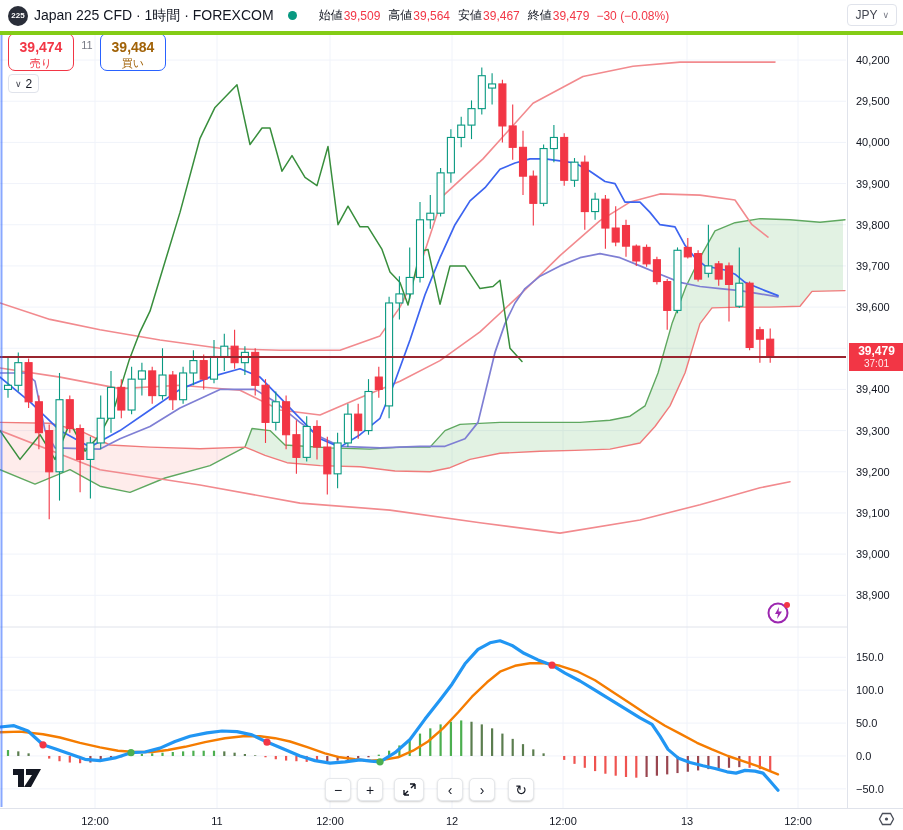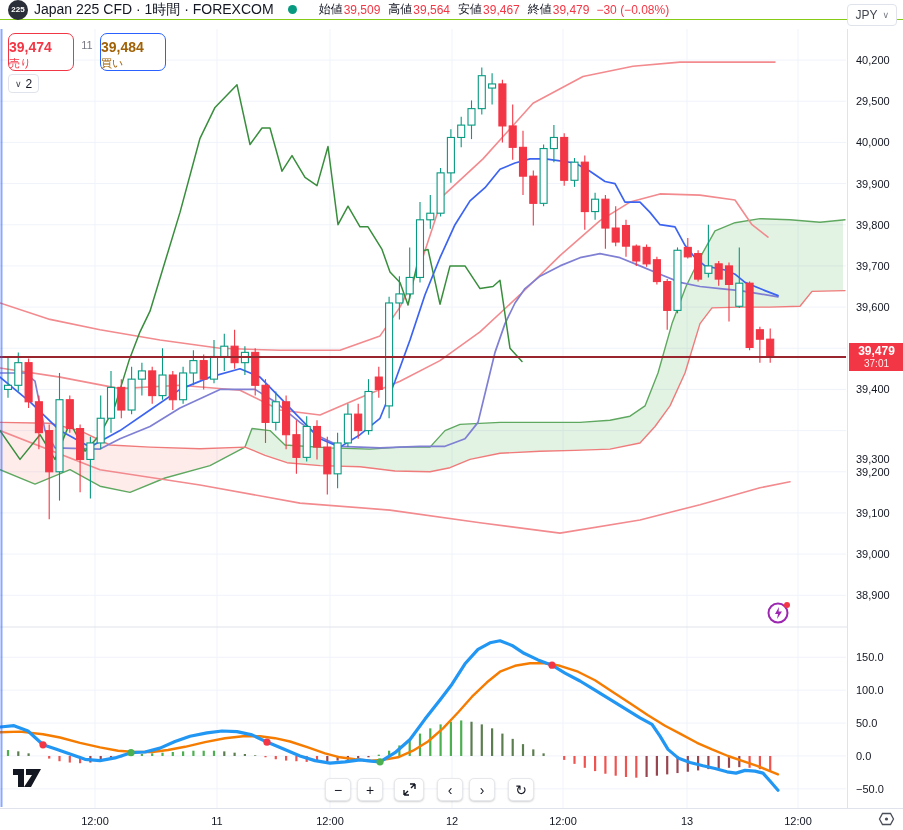--- a/index.html
+++ b/index.html
@@ -2,39 +2,39 @@
 <html><head>
 <meta charset="utf-8">
 <style>
   * { margin:0; padding:0; box-sizing:border-box; }
   html,body { width:903px; height:830px; overflow:hidden; background:#fff;
     font-family:"Liberation Sans", sans-serif; color:#131722; }
   #stage { position:relative; width:903px; height:830px; }
   svg.chart { position:absolute; left:0; top:0; }
 
   
-  .topbar { position:absolute; left:0; top:0; width:903px; height:20px; background:#fff;
-    border-bottom:1px solid #84cc16; display:flex; align-items:center; z-index:30; }
+  .topbar { position:absolute; left:0; top:0; width:903px; height:35px; background:#fff;
+    border-bottom:4px solid #84cc16; display:flex; align-items:center; z-index:30; }
   .sym-logo { width:20px; height:20px; border-radius:50%; background:#2a2e39; color:#fff;
     font-size:8px; font-weight:bold; display:flex; align-items:center; justify-content:center;
     margin-left:8px; }
   .sym-title { font-size:14px; font-weight:normal; margin-left:6px; letter-spacing:0; }
   .mkt-dot { width:9px; height:9px; border-radius:50%; background:#089981; margin-left:14px; }
   .ohlc { display:flex; font-size:12px; margin-left:14px; align-items:center; }
   .ohlc .lbl { color:#131722; margin-left:8px; }
   .ohlc .val { color:#f23645; margin-left:1px; }
   .ohlc .chg { color:#f23645; margin-left:7px; }
   .cur-btn { position:absolute; right:6px; top:4px; height:22px; padding:0 7px; border:1px solid #e0e3eb;
     border-radius:4px; background:#fff; font-size:12px; color:#434651; display:flex; align-items:center;
     gap:5px; cursor:pointer; }
   .cur-btn .chev { font-size:9px; color:#787b86; }
 
   
   .trade { position:absolute; left:8px; top:33px; z-index:25; display:flex; align-items:flex-start; }
-  .tbtn { width:66px; height:38px; border-radius:7px; background:rgba(255,255,255,.95); text-align:left;
+  .tbtn { width:66px; height:38px; border-radius:7px; background:rgba(255,255,255,.95); text-align:center;
     padding-top:5px; cursor:pointer; line-height:1.25; }
   .tbtn .p { font-size:14px; font-weight:bold; }
   .tbtn .l { font-size:11px; }
   .sell { border:1px solid #f23645; color:#f23645; }
   .buy  { border:1px solid #2962ff; color:#a16207; margin-left:0; }
   .spread { width:26px; font-size:11px; color:#787b86; text-align:center; padding-top:6px; }
   .collapse { position:absolute; left:8px; top:74px; z-index:25; height:19px; padding:0 6px;
     border:1px solid #e0e3eb; border-radius:4px; background:#fff; font-size:12px; color:#131722;
     display:flex; align-items:center; gap:4px; cursor:pointer; }
   .collapse .chev { font-size:9px; color:#434651; }
@@ -379,21 +379,21 @@
 <div class="paxis" id="price-axis">
       <div class="ptick" style="top: 25.0558px;">40,200</div>
       <div class="ptick" style="top: 66.2282px;">29,500</div>
       <div class="ptick" style="top: 107.401px;">40,000</div>
       <div class="ptick" style="top: 148.573px;">39,900</div>
       <div class="ptick" style="top: 189.745px;">39,800</div>
       <div class="ptick" style="top: 230.918px;">39,700</div>
       <div class="ptick" style="top: 272.09px;">39,600</div>
       <div class="ptick" style="top: 313.262px;">39,500</div>
       <div class="ptick" style="top: 354.435px;">39,400</div>
-      <div class="ptick" style="top: 395.607px; margin-top: 28px;">39,300</div>
+      <div class="ptick" style="top: 395.607px;">39,300</div>
       <div class="ptick" style="top: 436.779px;">39,200</div>
       <div class="ptick" style="top: 477.952px;">39,100</div>
       <div class="ptick" style="top: 519.124px;">39,000</div>
       <div class="ptick" style="top: 560.297px;">38,900</div>
       <div class="ptick" style="top: 622.268px;">150.0</div>
       <div class="ptick" style="top: 655.167px;">100.0</div>
       <div class="ptick" style="top: 688.067px;">50.0</div>
       <div class="ptick" style="top: 720.967px;">0.0</div>
       <div class="ptick" style="top: 753.866px;">−50.0</div>
       <div class="pbadge" style="top: 313.909px;">

